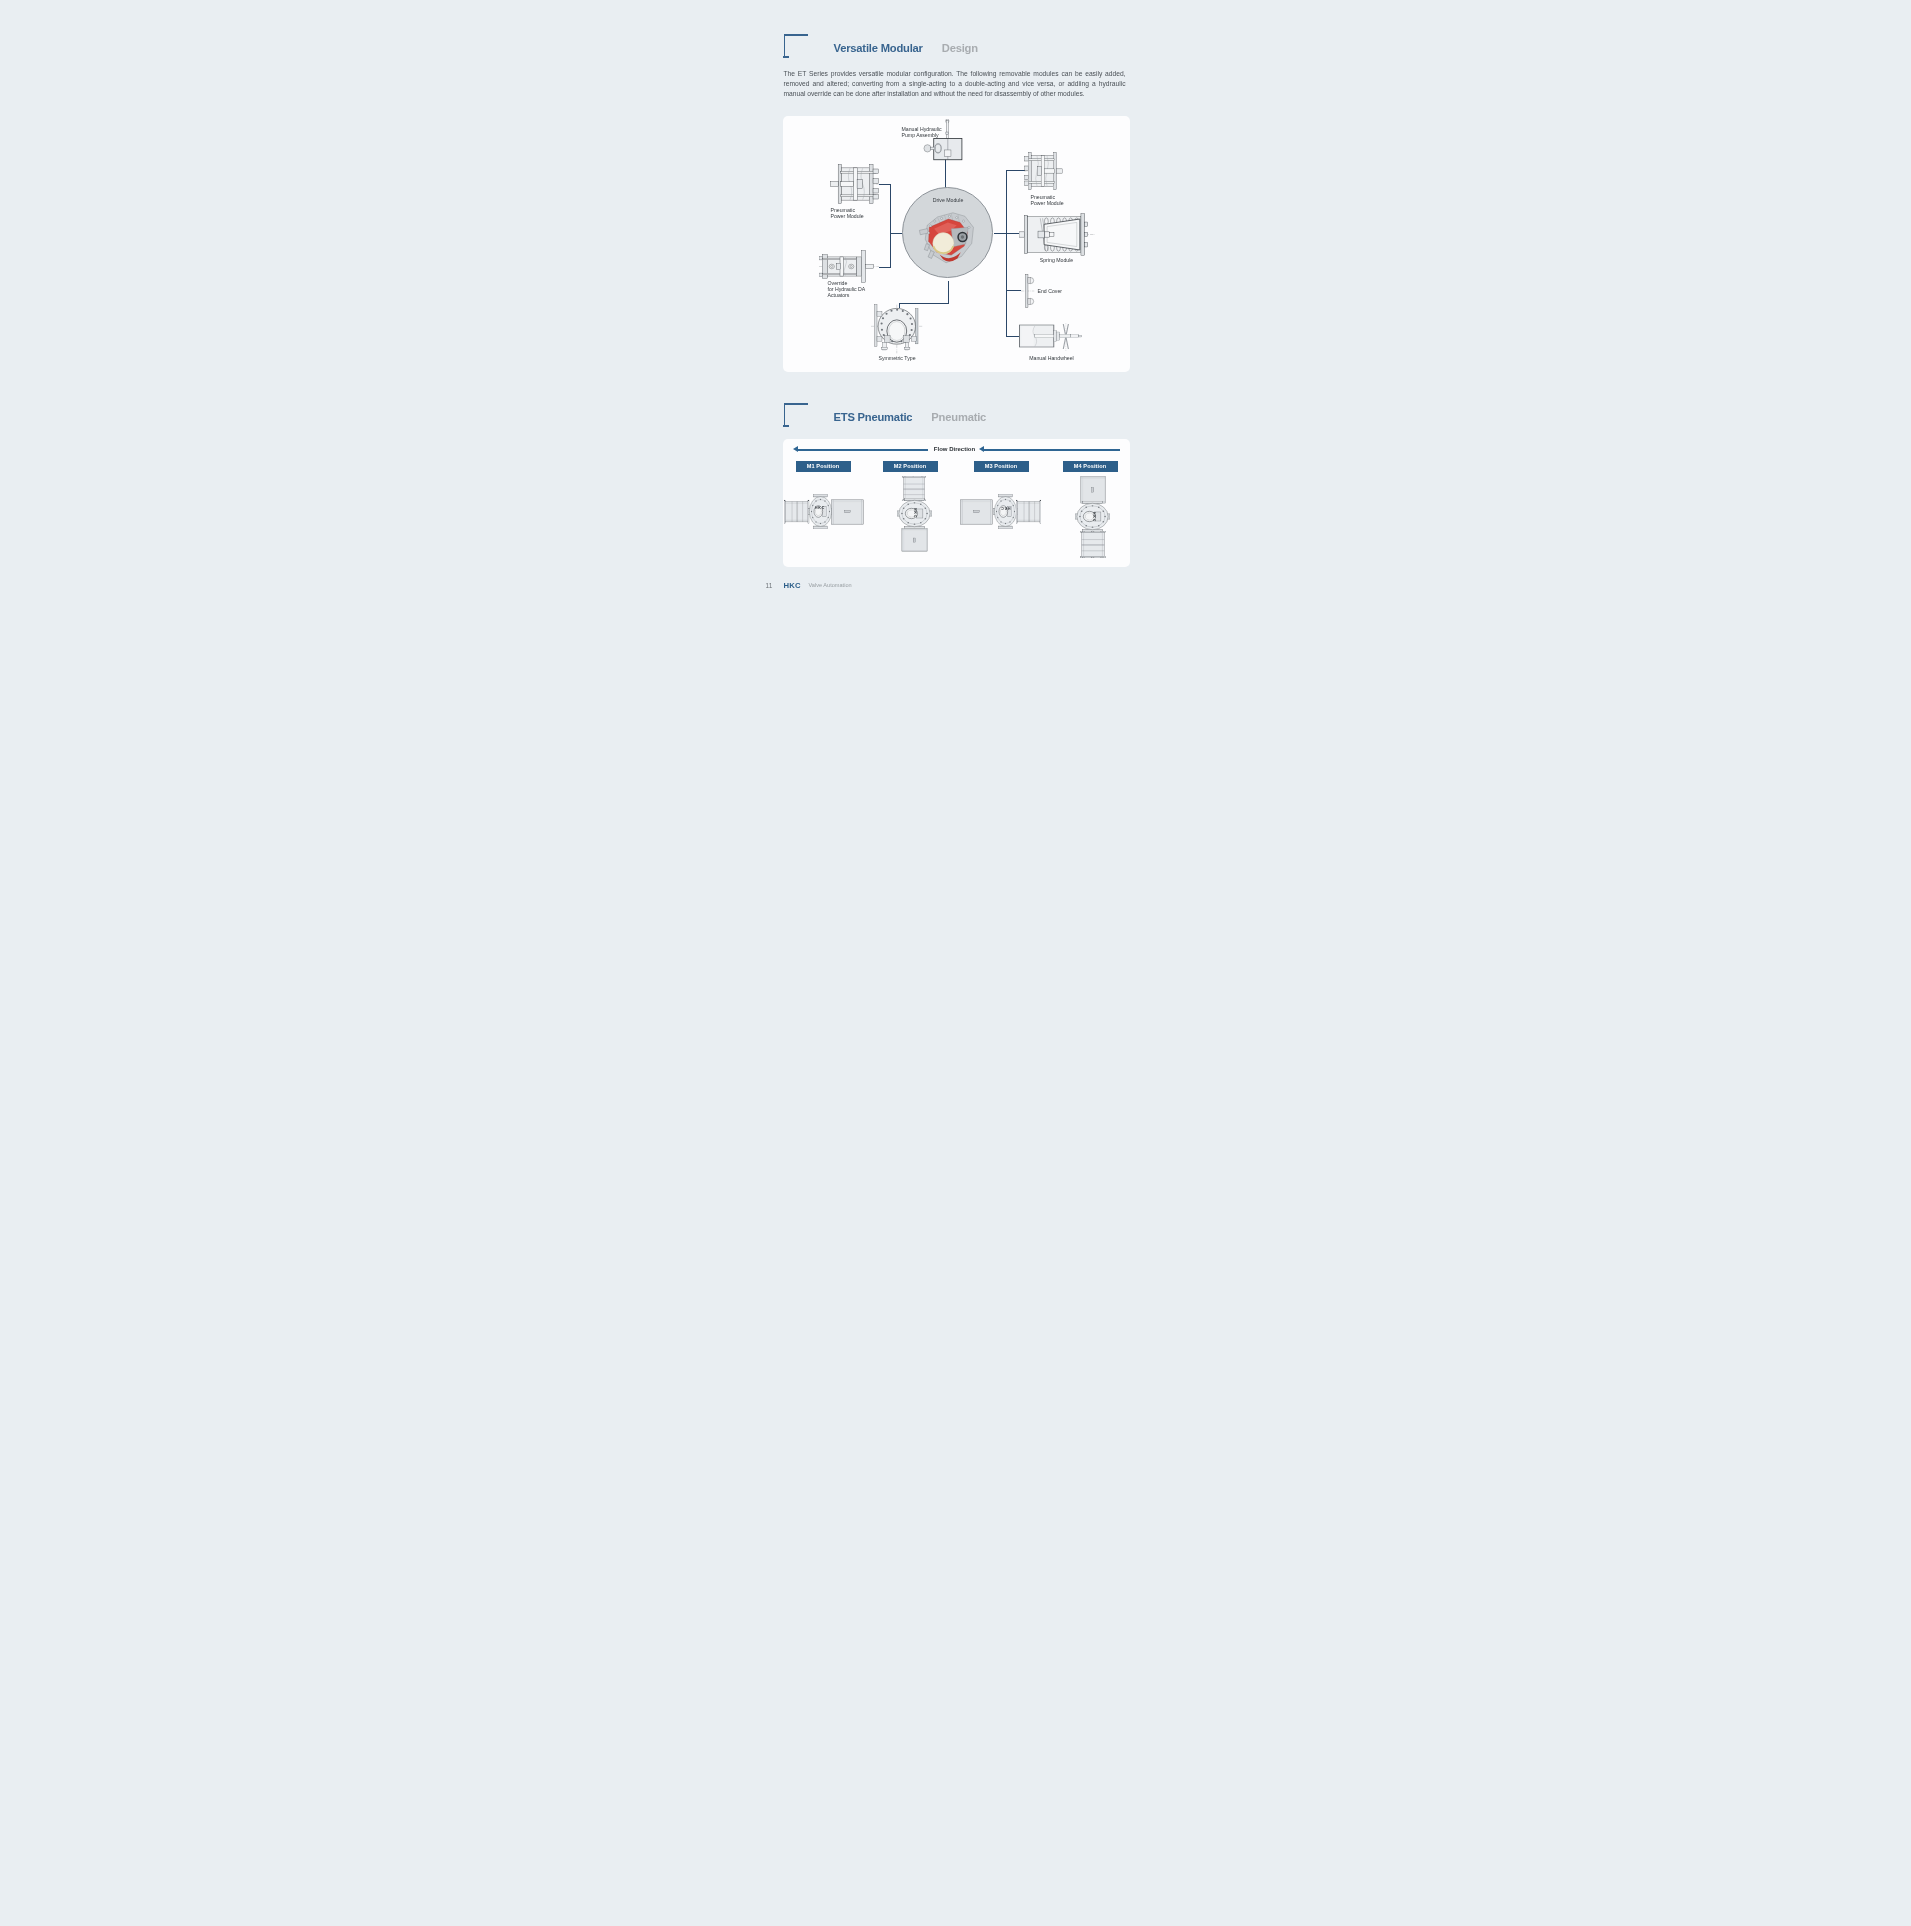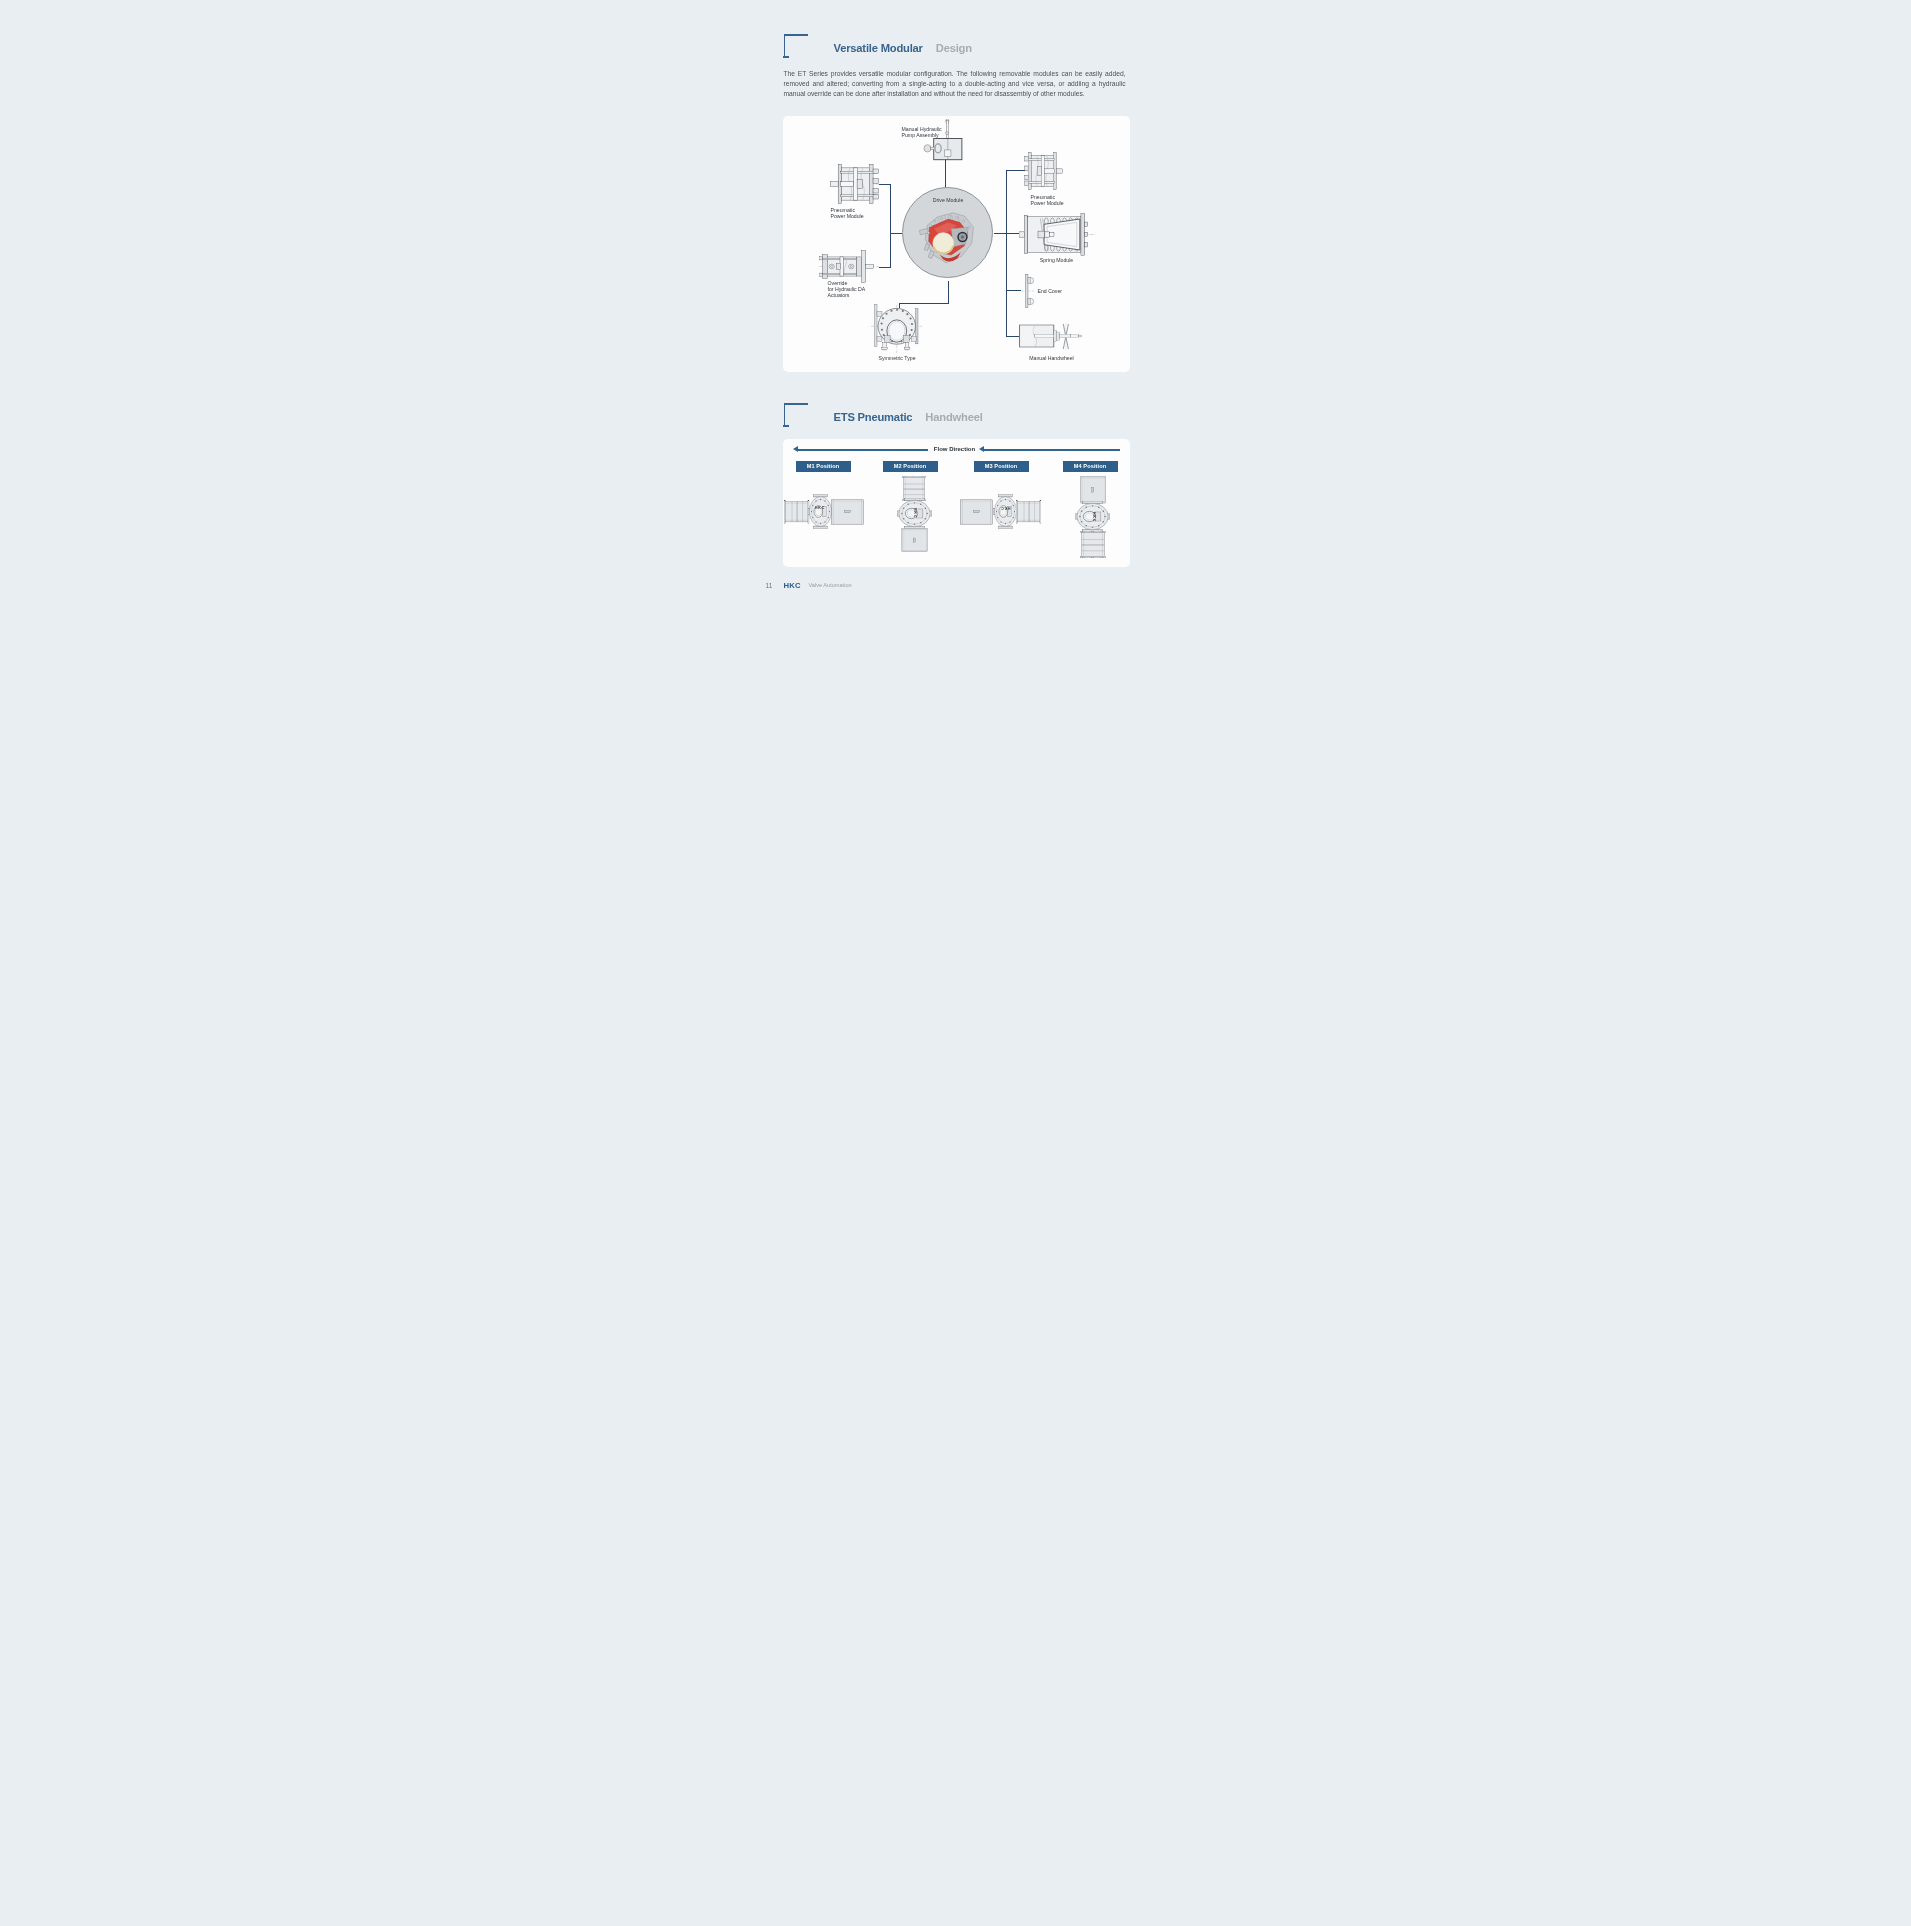--- a/index.html
+++ b/index.html
@@ -3,21 +3,21 @@
 <meta charset="utf-8">
 <style>
   html,body{margin:0;padding:0;background:#e9eef2;}
   .page{position:relative;width:424px;height:599px;margin:0 auto;background:#e9eef2;
         font-family:"Liberation Sans",sans-serif;overflow:hidden;}
   
   .bracket{position:absolute;border-top:2.3px solid #38648f;border-left:1.5px solid #38648f;}
   .bracket::after{content:"";position:absolute;left:-1.5px;bottom:0;width:6.2px;height:2.3px;background:#38648f;}
   .sec-title{position:absolute;font-size:11.2px;font-weight:700;letter-spacing:-0.2px;white-space:nowrap;}
   .sec-title .t1{color:#38648f;margin-left:43px;}
-  .sec-title .t2{color:#a8acb0;margin-left:13px;}
+  .sec-title .t2{color:#a8acb0;margin-left:19px;}
   
   .para{position:absolute;left:40px;width:342px;font-size:6.7px;line-height:9.8px;
         color:#4b5157;text-align:justify;}
   
   .card{position:absolute;left:39px;width:347px;background:#fdfdfe;border-radius:5px;}
   
   .dlabel{position:absolute;font-size:5.2px;line-height:6px;color:#34393e;white-space:pre-line;}
   .center{text-align:center;}
   
   .cline{position:absolute;background:#2b4768;}
@@ -393,21 +393,21 @@
 
   <div class="fig" style="left:274px;top:323px;width:65px;height:28px;">
     <svg viewBox="0 0 178 112" preserveAspectRatio="none">
         <use href="#sym-handwheel"></use>
       </svg>
   </div>
   <div class="dlabel center" style="left:274px;top:355px;width:68px;">Manual Handwheel</div>
 
   <div class="bracket" style="left:40px;top:403px;width:23px;height:22.3px;"></div>
   <div class="sec-title" style="left:47px;top:411px;">
-    <span class="t1">ETS Pneumatic</span><span class="t2">Handwheel</span>
+    <span class="t1">ETS Pneumatic</span><span class="t2">Pneumatic</span>
   </div>
 
   <div class="card" style="top:439px;height:128px;"></div>
 
   <div class="head-left" style="left:49px;top:446px;"></div>
   <div class="flow-line" style="left:54px;top:449px;width:130px;"></div>
   <div class="flow-text" style="left:181px;top:446px;width:60px;">Flow Direction</div>
   <div class="head-left" style="left:235px;top:446px;"></div>
   <div class="flow-line" style="left:240px;top:449px;width:136px;"></div>
 

